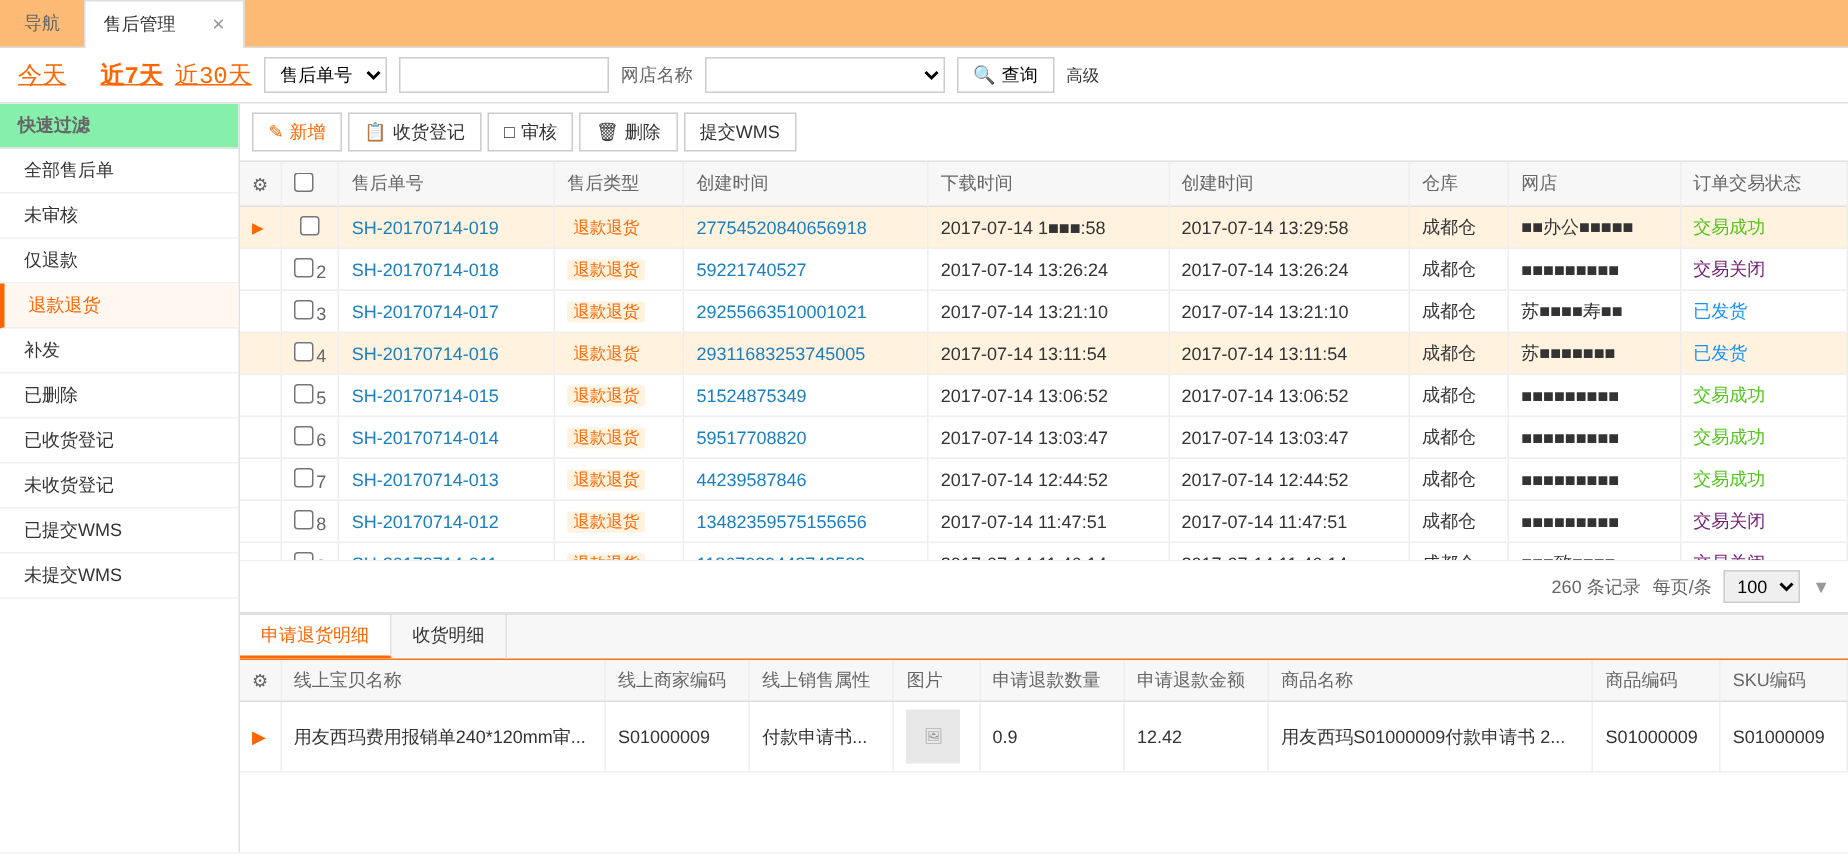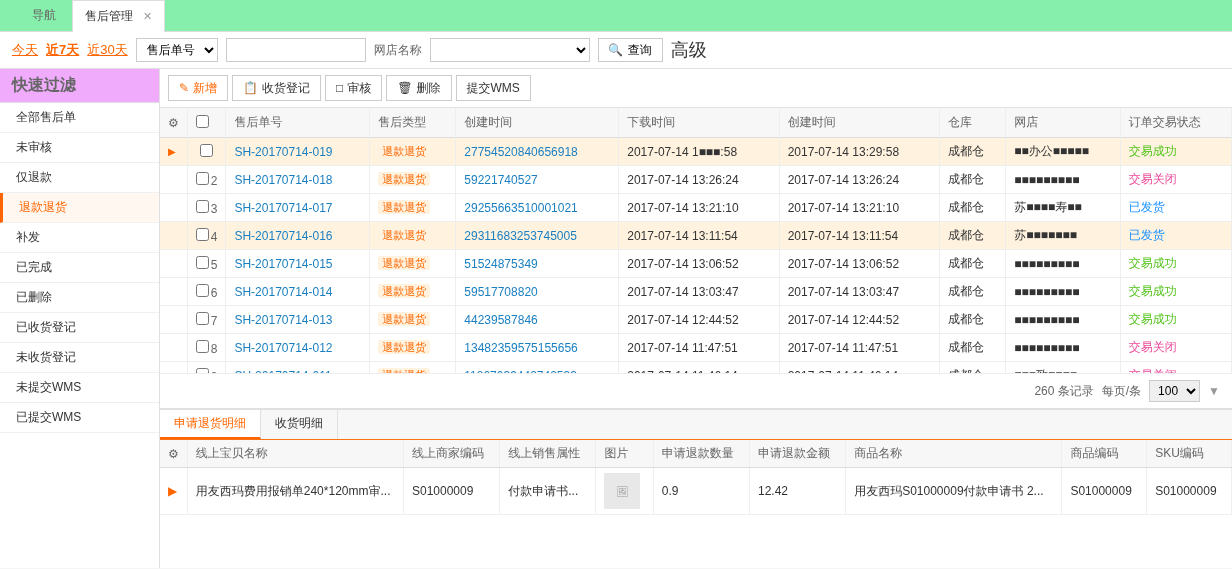--- a/index.html
+++ b/index.html
@@ -2,41 +2,41 @@
 <html><head>
   <meta charset="utf-8">
   <style>
     * { box-sizing: border-box; margin: 0; padding: 0; }
     body { font-family: "Microsoft YaHei", Arial, sans-serif; font-size: 12px; background: #f5f5f5; color: #333; }
 
     
     .top-nav {
       display: flex;
       align-items: center;
-      background: #86efac;
+      background: #fdba74;
       border-bottom: 1px solid #ddd;
       height: 32px;
-      padding: 0 24px;
+      padding: 0 8px;
       gap: 8px;
     }
     .nav-label {
       font-size: 12px;
       color: #666;
       padding: 0 8px;
     }
     .tab-active {
       background: #fff;
       border: 1px solid #ddd;
       border-bottom: none;
       padding: 4px 12px;
       font-size: 12px;
       color: #333;
       display: flex;
       align-items: center;
-      gap: 10px;
+      gap: 24px;
       height: 32px;
     }
     .tab-close {
       color: #999;
       cursor: pointer;
       font-size: 11px;
     }
 
     
     .filter-bar {
@@ -44,27 +44,29 @@
       align-items: center;
       background: #fff;
       border-bottom: 1px solid #e0e0e0;
       padding: 6px 12px;
       gap: 8px;
     }
     .filter-bar .date-btn {
       color: #f60;
       text-decoration: underline;
       cursor: pointer;
-      font-size: 13px;
+      font-size: 16px;
       background: none;
       border: none;
+      font-family: Liberation Mono, monospace;
     }
     .filter-bar .date-btn.active {
       color: #f60;
       font-weight: bold;
+      margin-left: 15px;
     }
     .filter-select {
       border: 1px solid #ccc;
       padding: 3px 6px;
       font-size: 12px;
       height: 24px;
       background: #fff;
     }
     .filter-input {
       border: 1px solid #ccc;
@@ -89,45 +91,45 @@
       height: 24px;
       cursor: pointer;
       display: flex;
       align-items: center;
       gap: 4px;
     }
     .advanced-btn {
       background: none;
       border: none;
       color: #333;
-      font-size: 18px;
+      font-size: 11px;
       cursor: pointer;
     }
 
     
     .main-layout {
       display: flex;
       height: calc(100vh - 32px - 38px);
       overflow: hidden;
     }
 
     
     .sidebar {
       width: 160px;
       background: #fff;
       border-right: 1px solid #e0e0e0;
       padding: 0;
       flex-shrink: 0;
       overflow-y: auto;
     }
     .sidebar-header {
-      background: #f0abfc;
+      background: #86efac;
       border-bottom: 1px solid #e0e0e0;
       padding: 6px 12px;
-      font-size: 16px;
+      font-size: 12px;
       color: #666;
       font-weight: bold;
     }
     .sidebar-item {
       padding: 6px 16px;
       font-size: 12px;
       cursor: pointer;
       border-bottom: 1px solid #f0f0f0;
       color: #333;
     }
@@ -204,21 +206,21 @@
     .row-arrow { color: #f60; font-size: 10px; }
     .order-link { color: #1a7fc1; cursor: pointer; }
     .badge-orange {
       background: #fff3e0;
       color: #f60;
       padding: 1px 4px;
       border-radius: 2px;
       font-size: 11px;
     }
     .status-success { color: #52c41a; }
-    .status-closed { color: #ec4899; }
+    .status-closed { color: #701a75; }
     .status-shipped { color: #1890ff; }
     .checkbox-cell { text-align: center; width: 24px; }
 
     
     .pagination-bar {
       display: flex;
       align-items: center;
       justify-content: flex-end;
       padding: 6px 12px;
       background: #fff;
@@ -328,26 +330,25 @@
 <div class="main-layout">
 
   <div class="sidebar">
     <div class="sidebar-header">快速过滤</div>
     <div id="sidebar-items-container">
         <div class="sidebar-item">全部售后单</div>
         <div class="sidebar-item">未审核</div>
         <div class="sidebar-item">仅退款</div>
         <div class="sidebar-item active">退款退货</div>
         <div class="sidebar-item">补发</div>
-        <div class="sidebar-item">已完成</div>
         <div class="sidebar-item">已删除</div>
         <div class="sidebar-item">已收货登记</div>
         <div class="sidebar-item">未收货登记</div>
+        <div class="sidebar-item">已提交WMS</div>
         <div class="sidebar-item">未提交WMS</div>
-        <div class="sidebar-item">已提交WMS</div>
       </div>
   </div>
 
   <div class="content-area">
 
     <div class="toolbar">
       <button class="tool-btn primary">
         <span>✎</span>
         <span>新增</span>
       </button>

